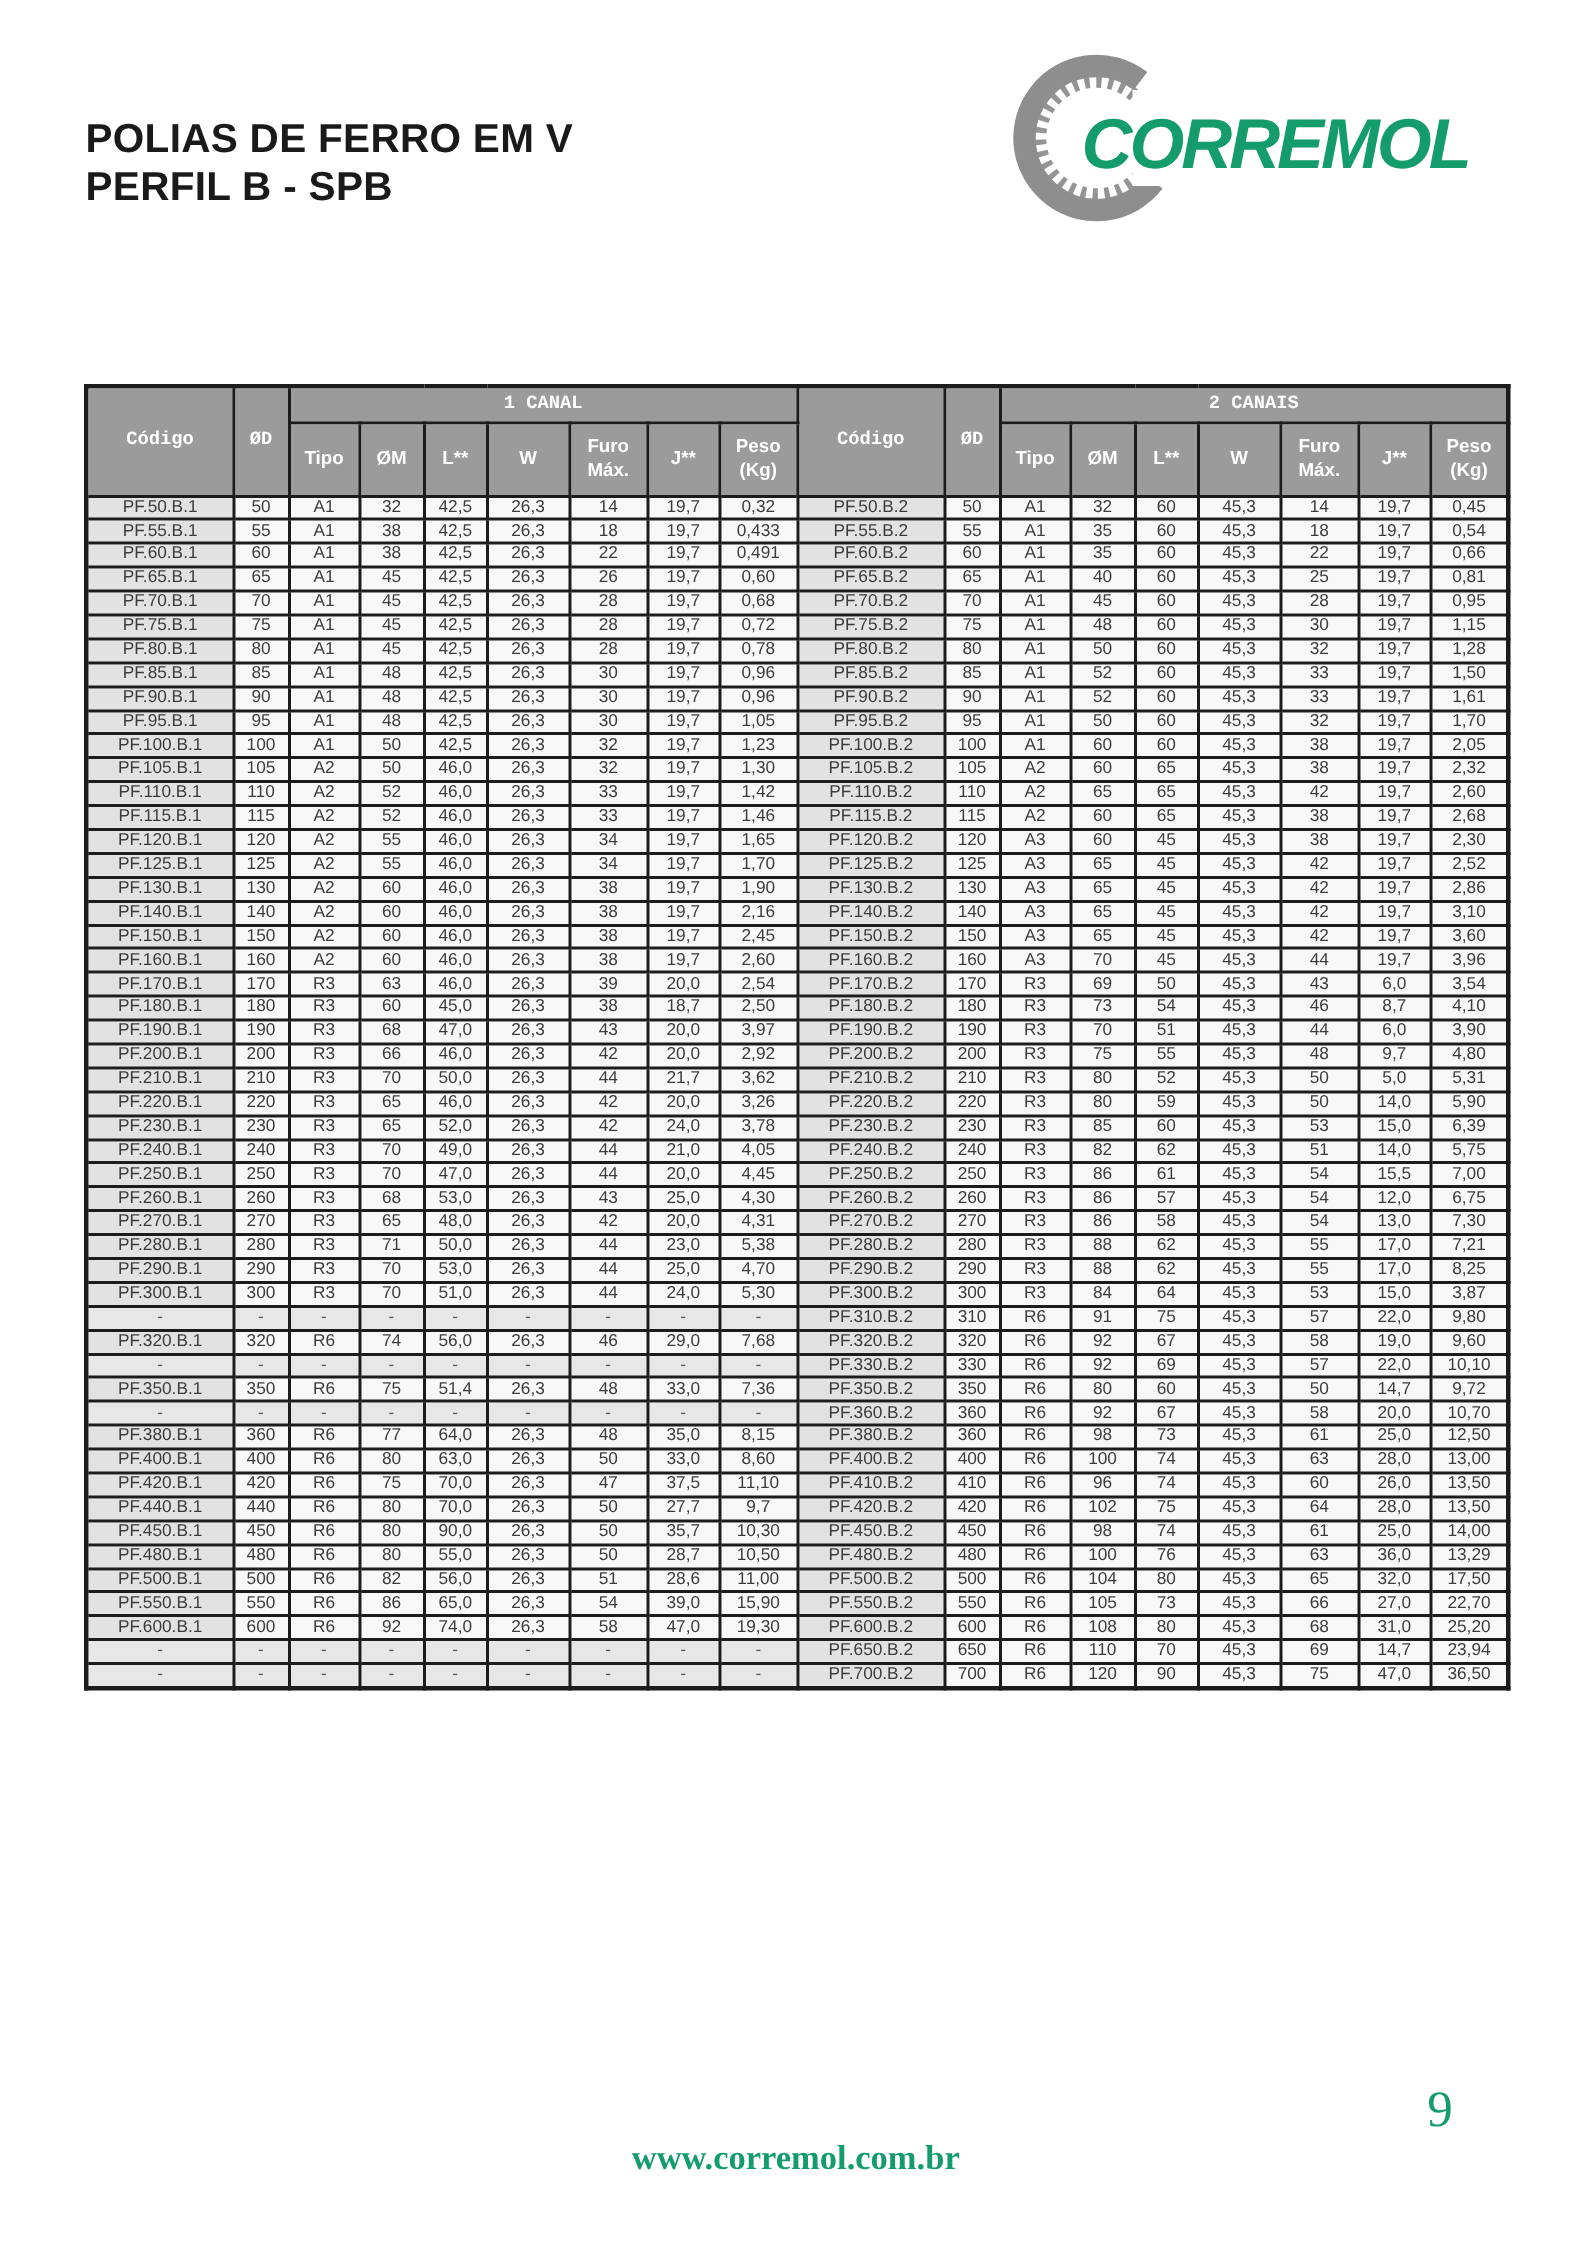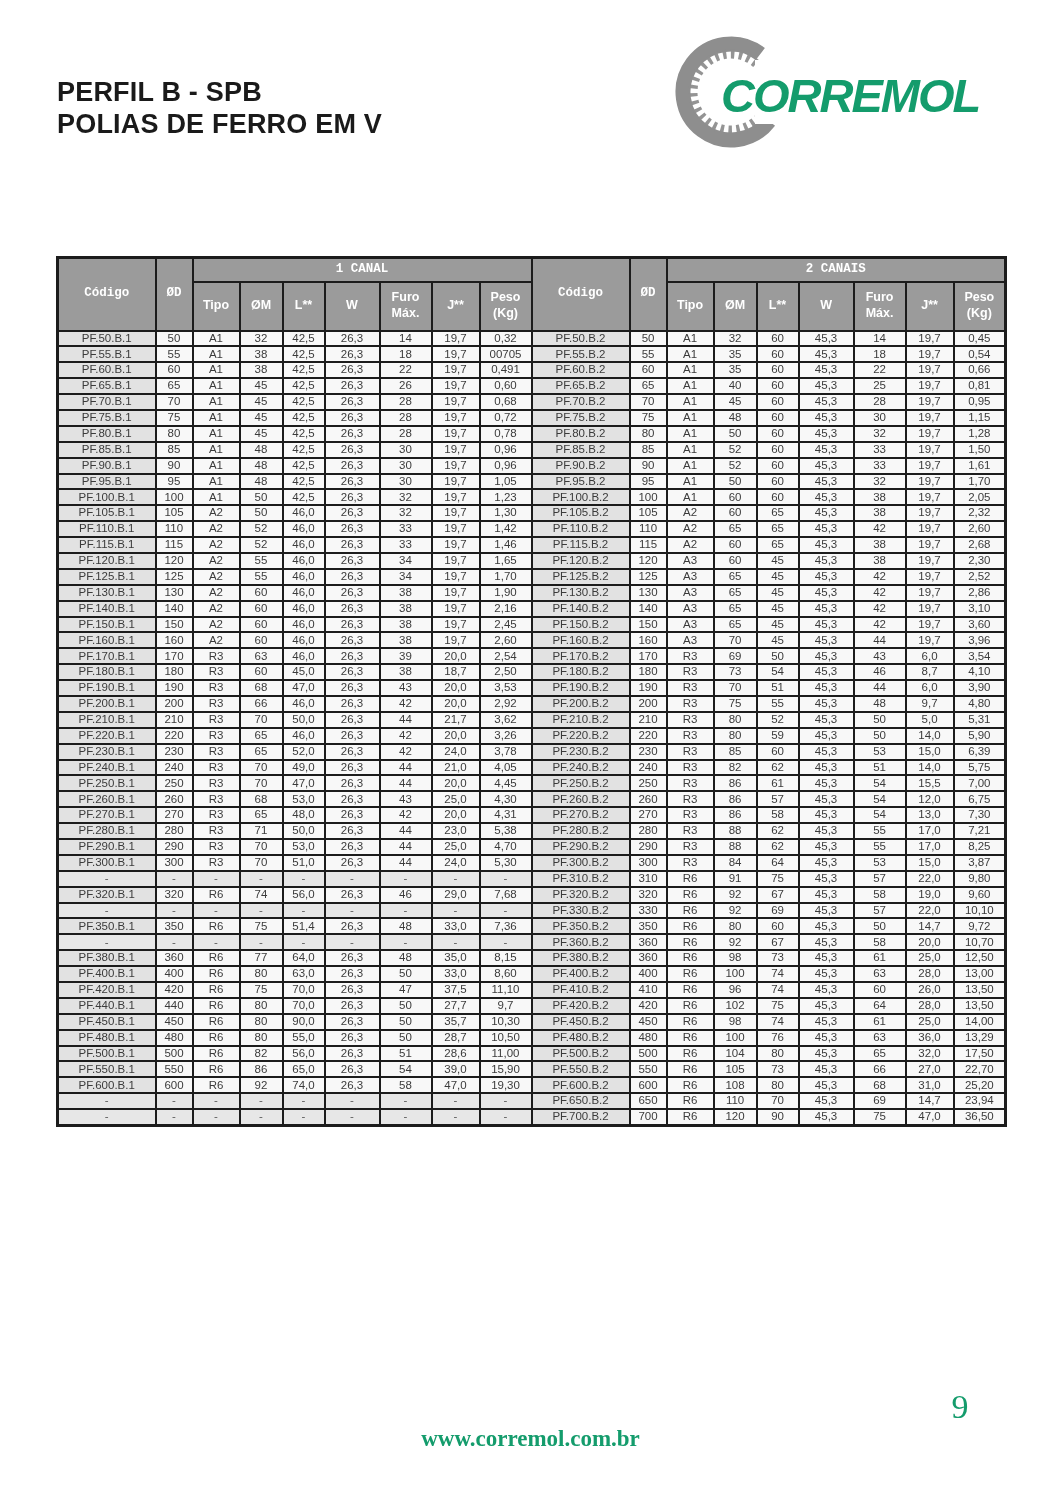--- a/index.html
+++ b/index.html
@@ -69,22 +69,22 @@
     position:absolute;left:930px;top:1388px;width:60px;
     text-align:center;
     font-family:"Liberation Serif",serif;
     font-size:34px;color:var(--brand-green);
   }
 </style>
 </head>
 <body>
 
 <div class="title">
+  <div>POLIAS DE FERRO EM V</div>
   <div>PERFIL B - SPB</div>
-  <div>POLIAS DE FERRO EM V</div>
 </div>
 
 <div class="logo">
   <svg class="gear" width="130" height="130" viewBox="0 0 130 130">
 
     <circle cx="62" cy="62" r="48" fill="none" stroke="#8E8E8E" stroke-width="15" stroke-dasharray="226 76" stroke-dashoffset="-38" transform="rotate(-8 62 62)"></circle>
 
     <circle cx="62" cy="62" r="38" fill="none" stroke="#8E8E8E" stroke-width="9" stroke-dasharray="3.5 4.5" stroke-dashoffset="0" transform="rotate(-8 62 62)" style="stroke-dasharray:3.5 4.5;" stroke-opacity="0.95"></circle>
 
     <rect x="86" y="30" width="44" height="64" fill="#ffffff"></rect>
@@ -163,21 +163,21 @@
         </tr>
         <tr>
           <td class="code">PF.55.B.1</td>
           <td>55</td>
           <td>A1</td>
           <td>38</td>
           <td>42,5</td>
           <td>26,3</td>
           <td>18</td>
           <td>19,7</td>
-          <td>00705</td>
+          <td>0,433</td>
           <td class="code">PF.55.B.2</td>
           <td>55</td>
           <td>A1</td>
           <td>35</td>
           <td>60</td>
           <td>45,3</td>
           <td>18</td>
           <td>19,7</td>
           <td>0,54</td>
         </tr>
@@ -583,21 +583,21 @@
         </tr>
         <tr>
           <td class="code">PF.190.B.1</td>
           <td>190</td>
           <td>R3</td>
           <td>68</td>
           <td>47,0</td>
           <td>26,3</td>
           <td>43</td>
           <td>20,0</td>
-          <td>3,53</td>
+          <td>3,97</td>
           <td class="code">PF.190.B.2</td>
           <td>190</td>
           <td>R3</td>
           <td>70</td>
           <td>51</td>
           <td>45,3</td>
           <td>44</td>
           <td>6,0</td>
           <td>3,90</td>
         </tr>

